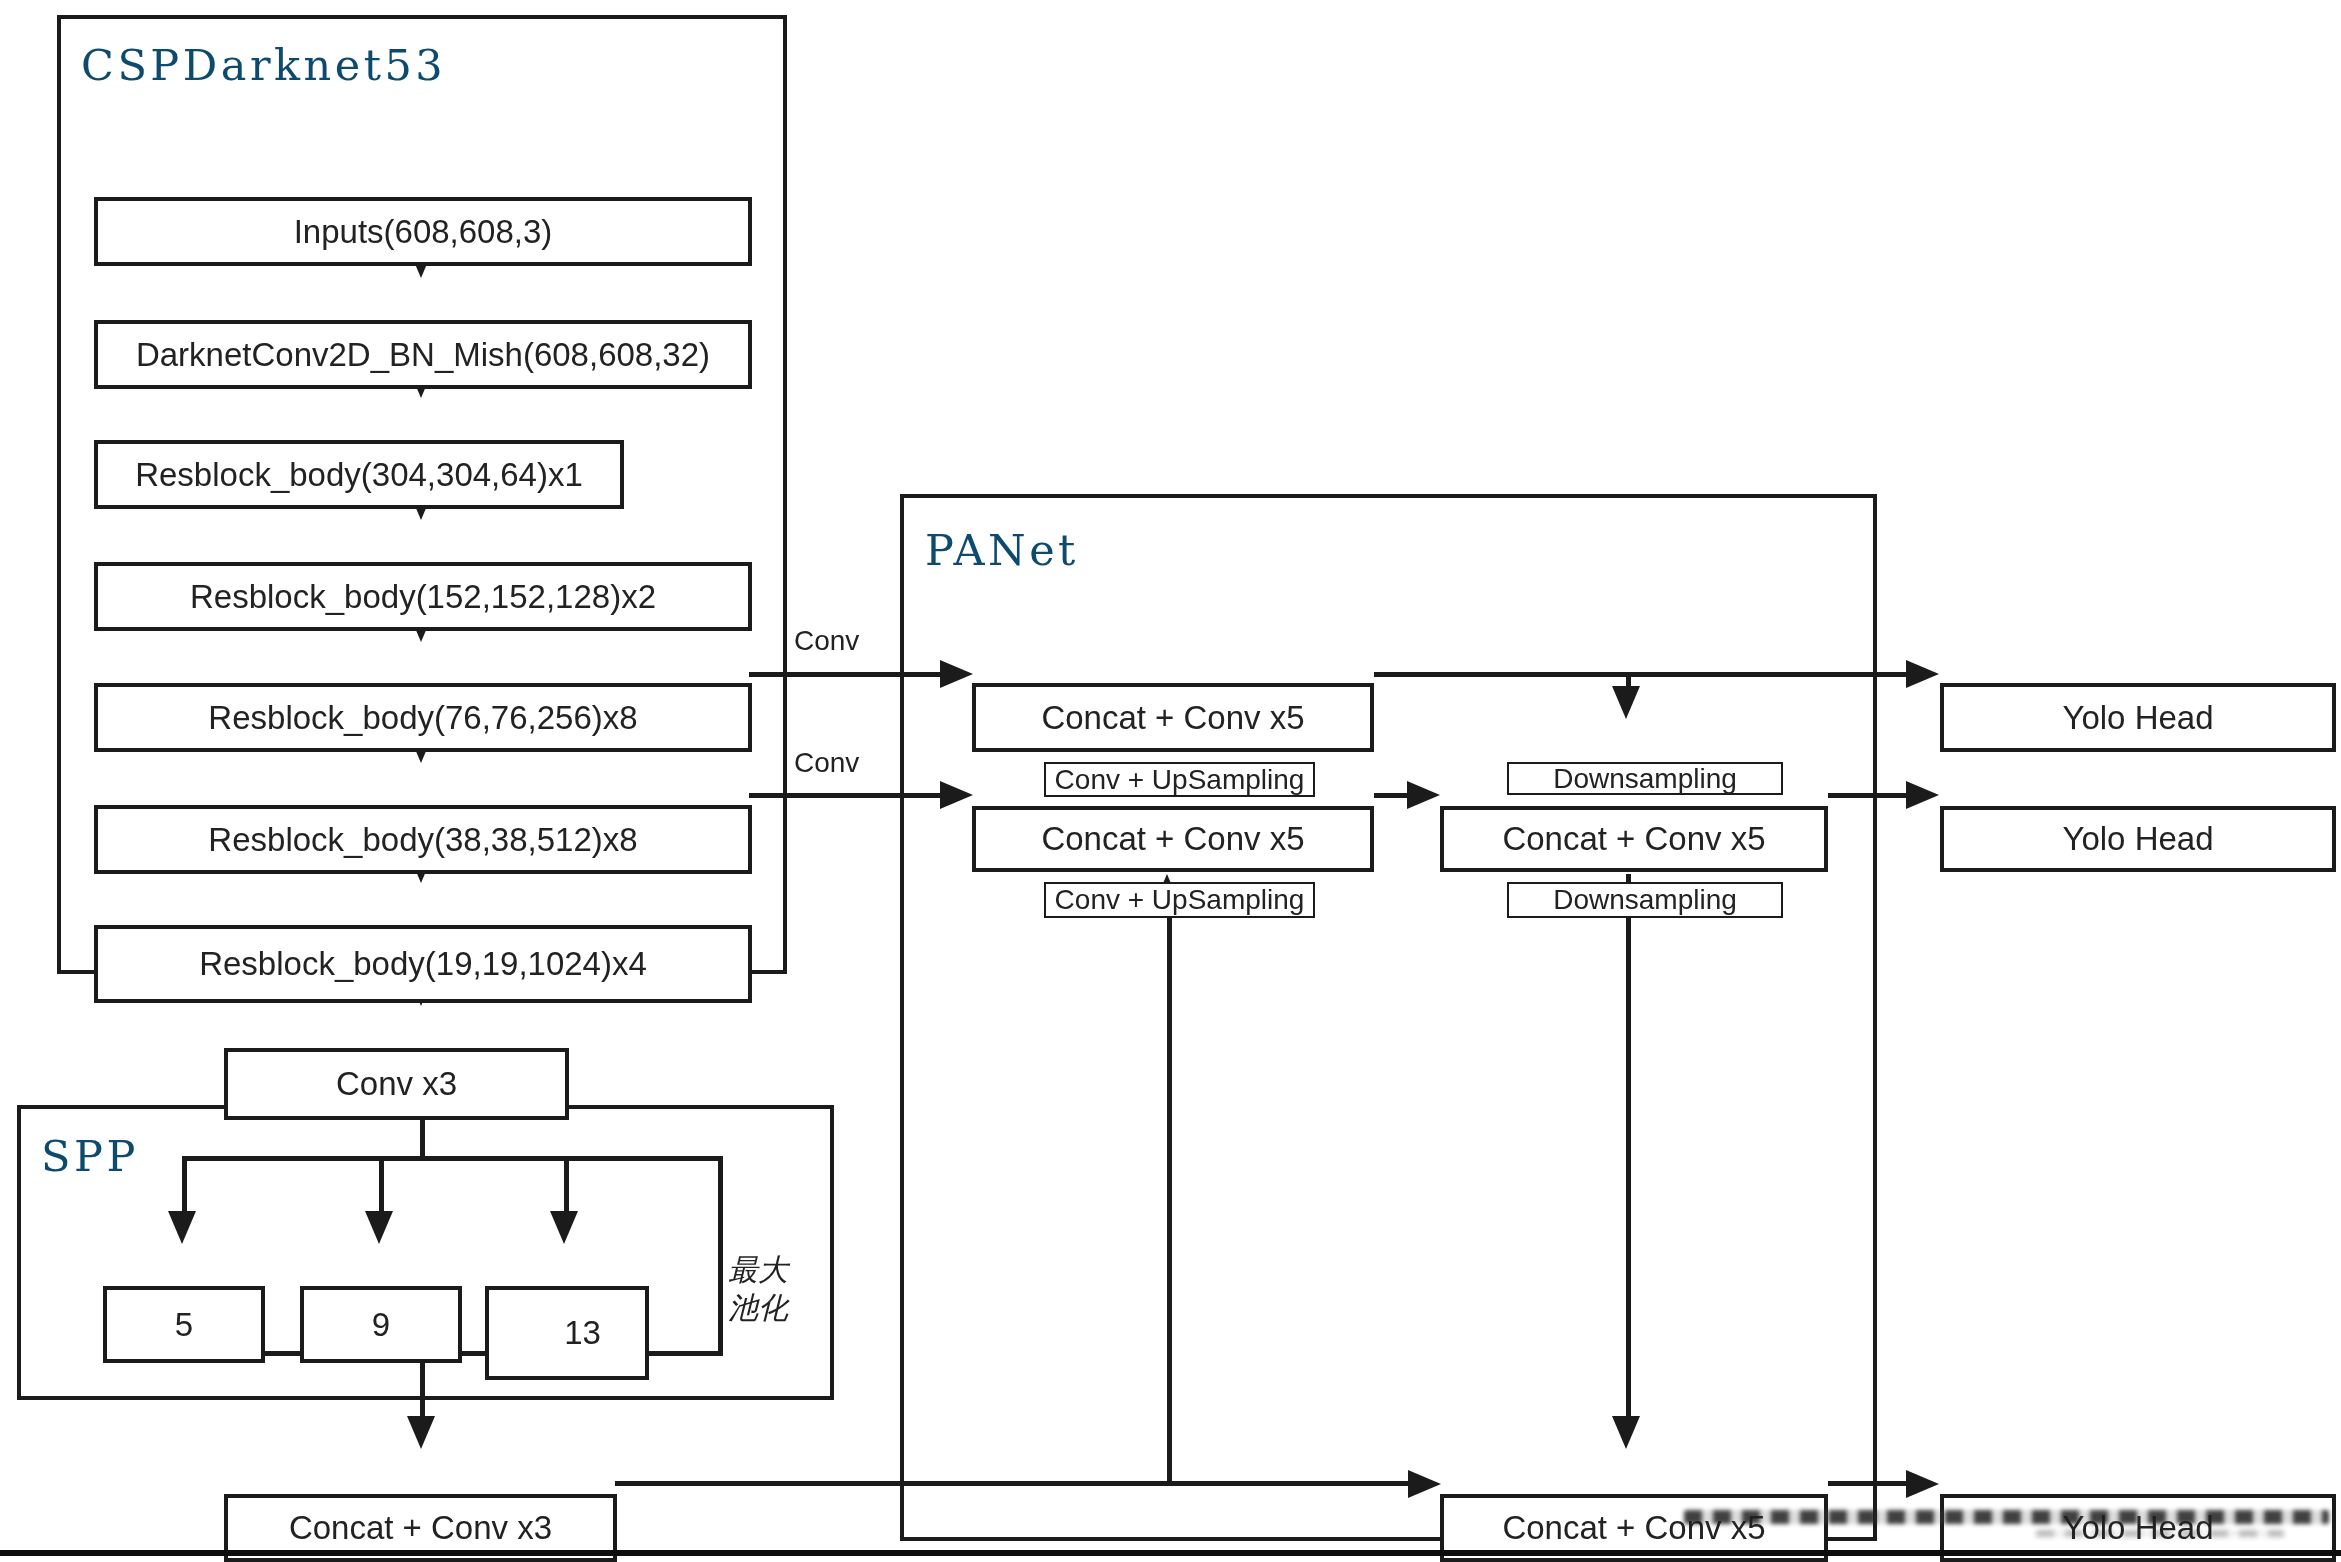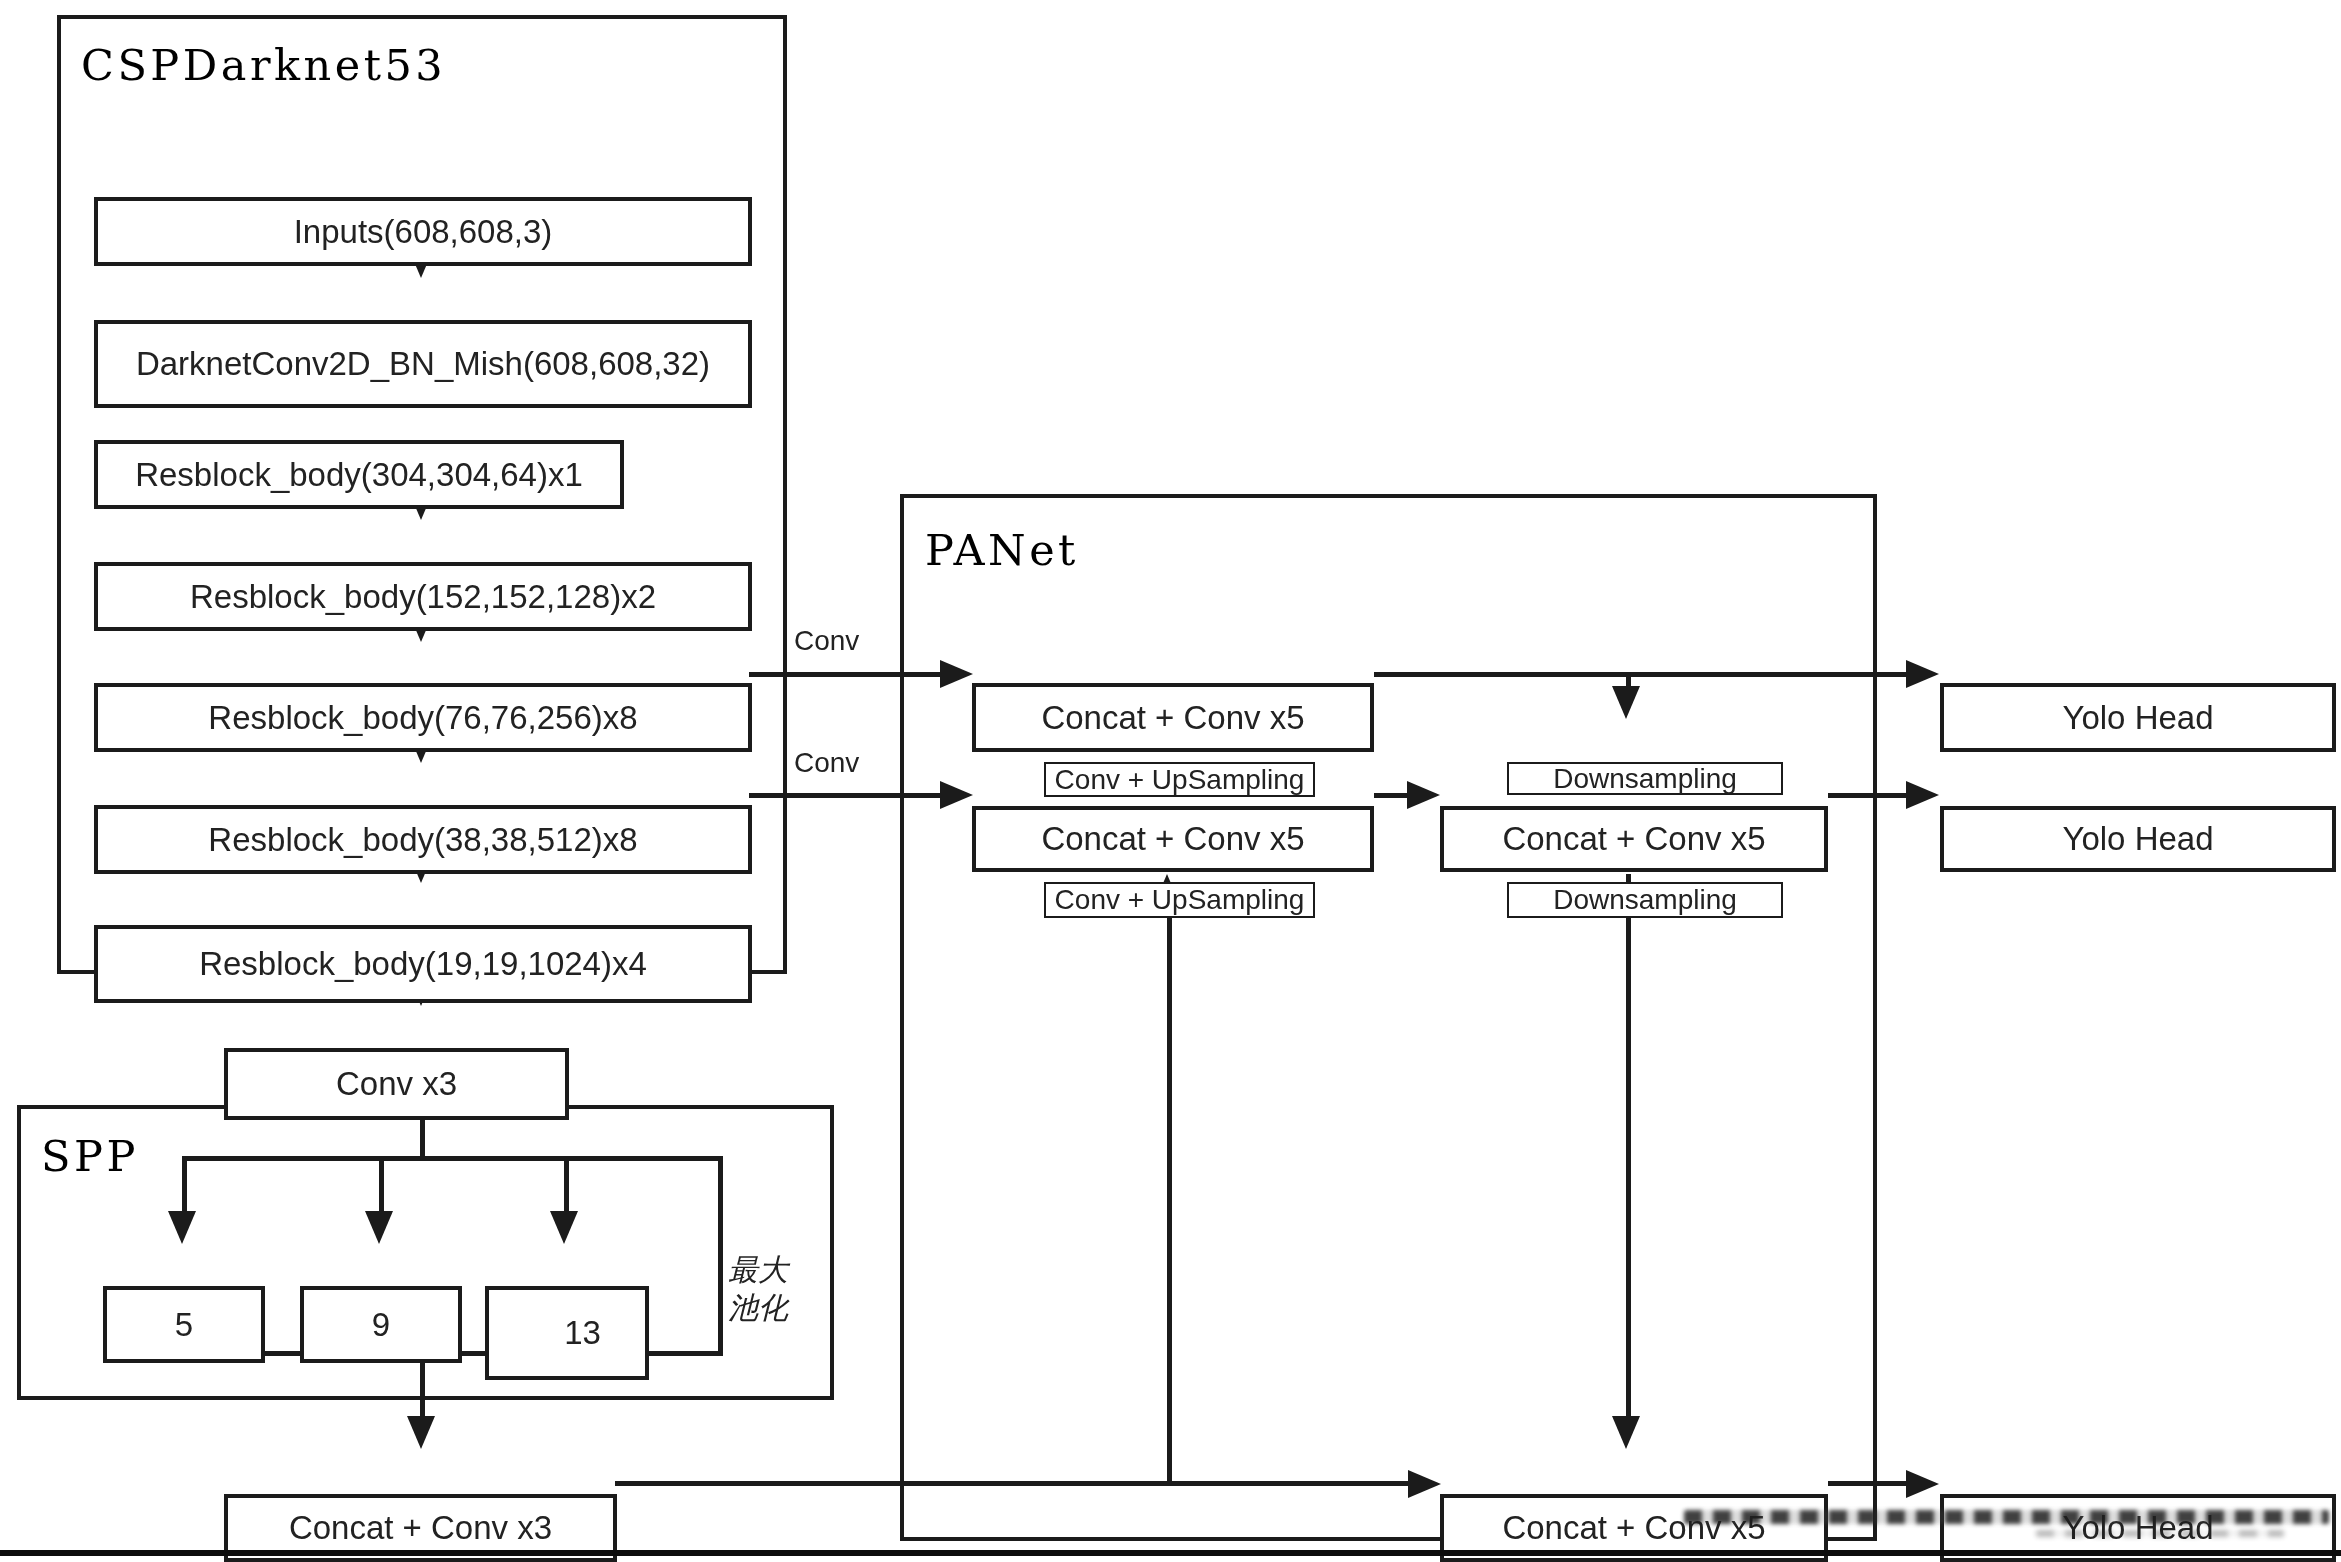--- a/index.html
+++ b/index.html
@@ -9,21 +9,21 @@
   }
   .frame{position:absolute;border:4.1px solid #1b1b1b;background:transparent;box-sizing:border-box;}
   .node{
     position:absolute;border:4.1px solid #1b1b1b;background:#ffffff;box-sizing:border-box;
     display:flex;align-items:center;justify-content:center;
     font-size:33px;white-space:nowrap;z-index:3;margin-top:44px;
   }
   .node.small{border-width:2.8px;font-size:28px;z-index:4;}
   .gtitle{
     position:absolute;font-family:"DejaVu Serif","Liberation Serif",serif;
-    font-size:43px;letter-spacing:3.5px;color:#000000;z-index:2;white-space:nowrap;
+    font-size:43px;letter-spacing:3.5px;color:#0c4a6e;z-index:2;white-space:nowrap;
   }
   .hl{position:absolute;height:4.8px;background:#1b1b1b;z-index:1;}
   .vl{position:absolute;width:4.8px;background:#1b1b1b;z-index:1;}
   .ah{position:absolute;width:0;height:0;z-index:2;}
   .ah.r{border-top:14px solid transparent;border-bottom:14px solid transparent;border-left:33px solid #1b1b1b;}
   .ah.d{border-left:14px solid transparent;border-right:14px solid transparent;border-top:33px solid #1b1b1b;}
   .ah.u{border-left:14px solid transparent;border-right:14px solid transparent;border-bottom:33px solid #1b1b1b;}
   .elabel{position:absolute;font-size:28px;color:#222222;z-index:2;white-space:nowrap;}
   .note{position:absolute;font-size:30px;line-height:1.25;text-align:left;color:#222;z-index:2;}
   .wm{
@@ -57,21 +57,21 @@
   <div class="ah d" style="left:407px;top:609px;"></div>
   <div class="vl" style="left:420px;top:706px;height:31px;"></div>
   <div class="ah d" style="left:407px;top:730px;"></div>
   <div class="vl" style="left:420px;top:828px;height:30px;"></div>
   <div class="ah d" style="left:407px;top:850px;"></div>
   <div class="vl" style="left:420px;top:948px;height:32px;"></div>
   <div class="ah d" style="left:407px;top:973px;"></div>
   <div class="vl" style="left:420px;top:1074px;height:87px;"></div>
 
   <div class="node" style="left:94px;top:153px;width:658px;height:69px;">Inputs(608,608,3)</div>
-  <div class="node" style="left:94px;top:276px;width:658px;height:88px;">DarknetConv2D_BN_Mish(608,608,32)</div>
+  <div class="node" style="left:94px;top:276px;width:658px;height:69px;">DarknetConv2D_BN_Mish(608,608,32)</div>
   <div class="node" style="left:94px;top:396px;width:530px;height:69px;">Resblock_body(304,304,64)x1</div>
   <div class="node" style="left:94px;top:518px;width:658px;height:69px;">Resblock_body(152,152,128)x2</div>
   <div class="node" style="left:94px;top:639px;width:658px;height:69px;">Resblock_body(76,76,256)x8</div>
   <div class="node" style="left:94px;top:761px;width:658px;height:69px;">Resblock_body(38,38,512)x8</div>
   <div class="node" style="left:94px;top:881px;width:658px;height:78px;">Resblock_body(19,19,1024)x4</div>
   <div class="node" style="left:224px;top:1004px;width:345px;height:72px;">Conv x3</div>
 
   <div class="hl" style="left:182px;top:1156px;width:541px;"></div>
   <div class="vl" style="left:182px;top:1159px;height:56px;"></div>
   <div class="ah d" style="left:168px;top:1211px;"></div>

